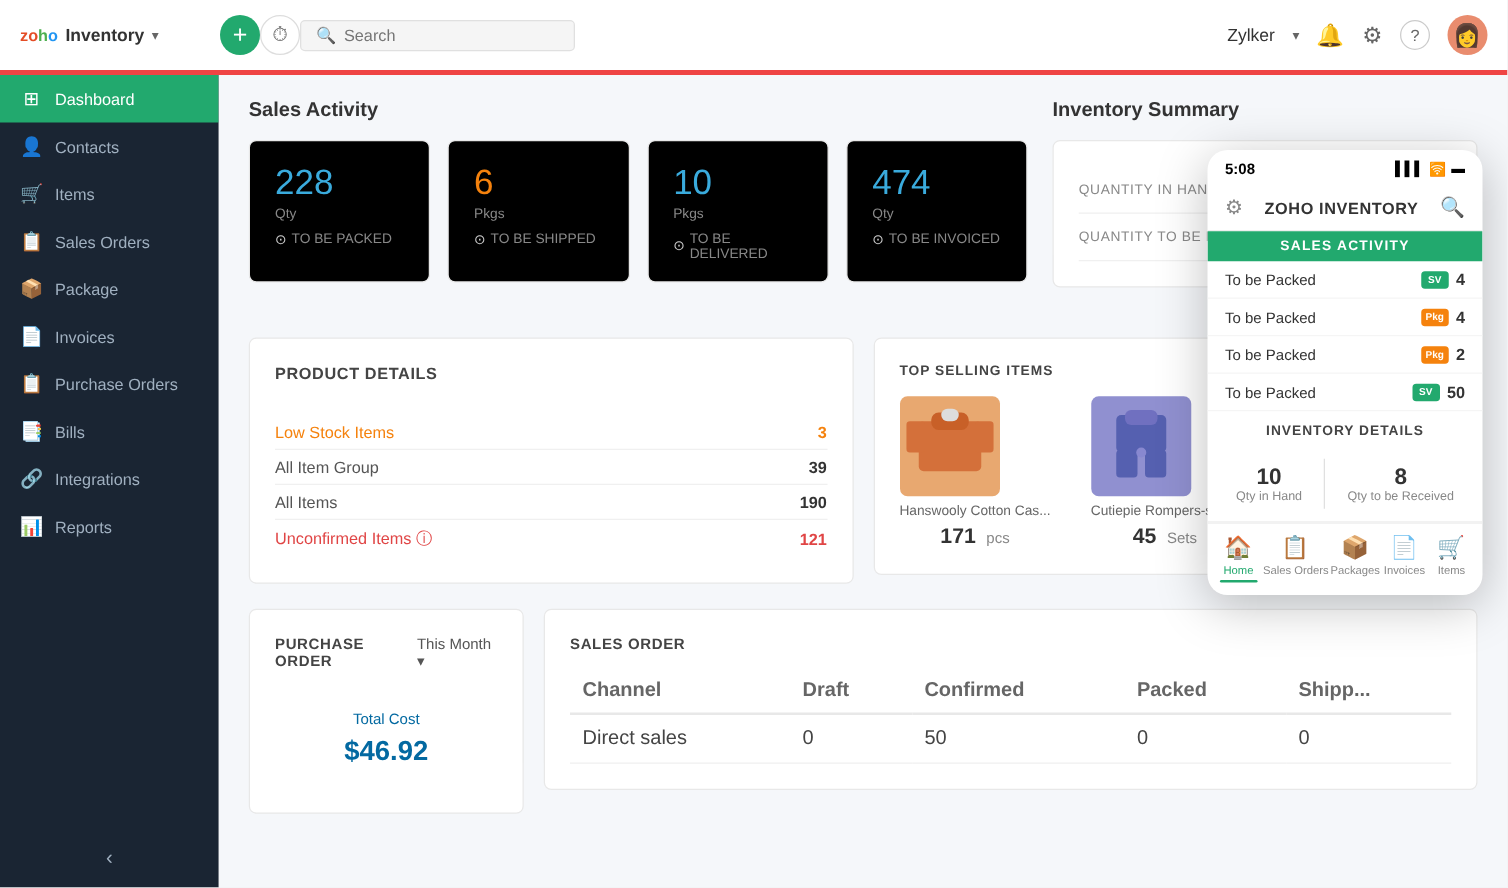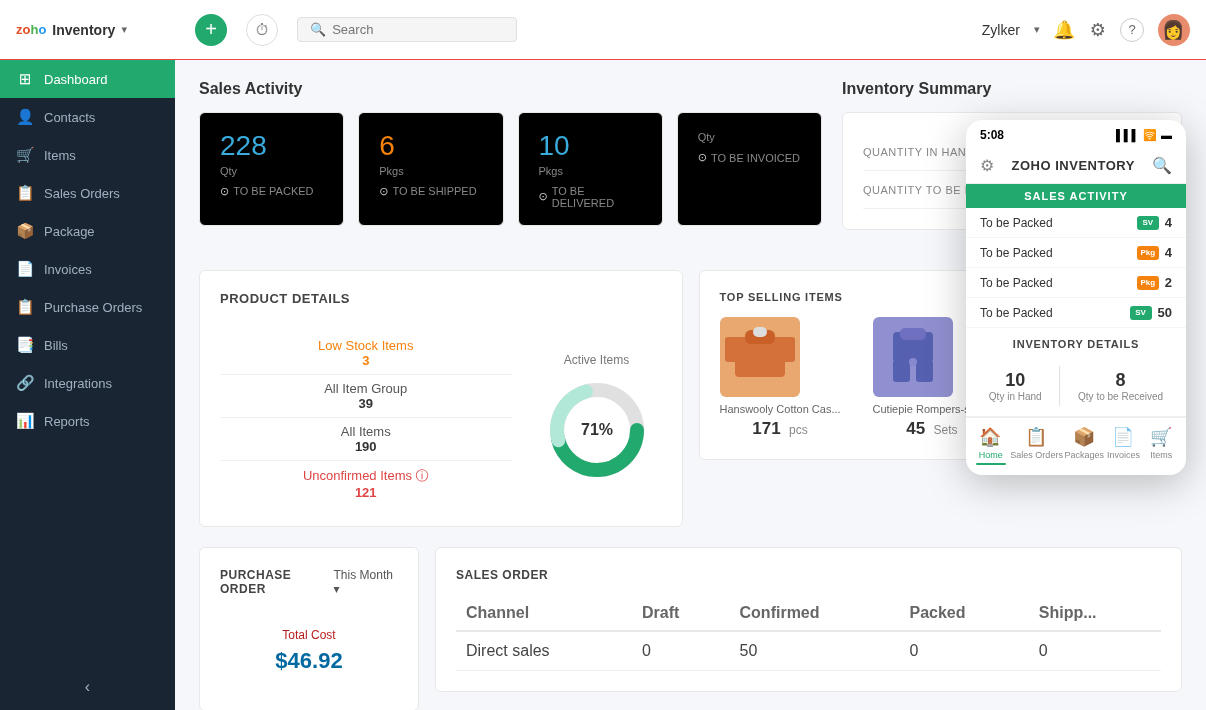--- a/index.html
+++ b/index.html
@@ -1,21 +1,21 @@
 <!DOCTYPE html>
 <html><head>
   <meta charset="utf-8">
   <style>
     * { box-sizing: border-box; margin: 0; padding: 0; }
     body { font-family: -apple-system, BlinkMacSystemFont, 'Segoe UI', sans-serif; background: #f0f0f0; width: 1206px; height: 710px; overflow: hidden; display: flex; flex-direction: column; }
 
     
     .top-nav {
       display: flex; align-items: center; background: #fff; height: 60px;
-      border-bottom: 1px solid #ef4444; padding: 0 16px; gap: 19px; flex-shrink: 0; z-index: 10;
+      border-bottom: 4px solid #ef4444; padding: 0 16px; gap: 0; flex-shrink: 0; z-index: 10;
     }
     .logo-area { display: flex; align-items: center; gap: 6px; min-width: 160px; }
     .nav-icon-btn { width: 32px; height: 32px; border-radius: 50%; border: none; background: #22a96e; color: #fff; font-size: 20px; cursor: pointer; display: flex; align-items: center; justify-content: center; }
     .nav-icon-btn.secondary { background: none; color: #666; border: 1px solid #ddd; font-size: 16px; }
     .search-bar { display: flex; align-items: center; background: #f5f5f5; border: 1px solid #e0e0e0; border-radius: 4px; padding: 4px 12px; width: 220px; gap: 6px; }
     .search-bar input { border: none; background: none; outline: none; font-size: 13px; color: #666; width: 100%; }
     .nav-spacer { flex: 1; }
     .nav-right { display: flex; align-items: center; gap: 14px; }
     .nav-icon { color: #666; font-size: 18px; cursor: pointer; }
     .avatar { width: 32px; height: 32px; border-radius: 50%; background: #e98c6e; display: flex; align-items: center; justify-content: center; overflow: hidden; cursor: pointer; }
@@ -44,21 +44,21 @@
     .sa-card .sub { display: flex; align-items: center; gap: 4px; font-size: 11px; color: #888; margin-top: 8px; }
 
     
     .two-col { display: flex; gap: 16px; margin-bottom: 20px; }
     .two-col .left { flex: 1; }
     .two-col .right { flex: 1; }
 
     
     .product-details { background: #fff; border: 1px solid #e8e8e8; border-radius: 6px; padding: 20px; }
     .pd-title { font-size: 13px; font-weight: 700; color: #444; margin-bottom: 26px; letter-spacing: 0.5px; }
-    .pd-row { display: flex; justify-content: space-between; align-items: center; padding: 6px 0; font-size: 13px; color: #555; border-bottom: 1px solid #f0f0f0; flex-direction: column; }
+    .pd-row { display: flex; justify-content: space-between; align-items: center; padding: 6px 0; font-size: 13px; color: #555; border-bottom: 1px solid #f0f0f0; }
     .pd-row:last-child { border-bottom: none; }
     .pd-row .val { font-weight: 600; color: #333; }
     .pd-row .val.orange { color: #f5820d; }
     .pd-row .val.red { color: #e04545; }
     .pd-link { color: #e04545; cursor: pointer; }
     .pd-link.orange { color: #f5820d; }
 
     
     .top-selling { background: #fff; border: 1px solid #e8e8e8; border-radius: 6px; padding: 20px; }
     .ts-title { font-size: 11px; font-weight: 700; color: #444; letter-spacing: 0.8px; margin-bottom: 14px; }
@@ -69,21 +69,21 @@
 
     
     .purchase-order { background: #fff; border: 1px solid #e8e8e8; border-radius: 6px; padding: 20px; }
     .po-header { display: flex; justify-content: space-between; align-items: center; margin-bottom: 16px; }
     .po-title { font-size: 12px; font-weight: 700; color: #444; letter-spacing: 0.5px; }
     .po-filter { font-size: 12px; color: #555; cursor: pointer; }
     .po-qty { text-align: center; padding: 16px 0; border-bottom: 1px solid #f0f0f0; }
     .po-qty-label { font-size: 12px; color: #777; margin-bottom: 6px; }
     .po-qty-val { font-size: 26px; font-weight: 600; color: #22a96e; }
     .po-total { text-align: center; padding: 16px 0; }
-    .po-total-label { font-size: 12px; color: #b91c1c; margin-bottom: 6px; }
+    .po-total-label { font-size: 12px; color: #0369a1; margin-bottom: 6px; }
     .po-total-val { font-size: 22px; font-weight: 600; color: #0369a1; }
 
     
     .sales-order { background: #fff; border: 1px solid #e8e8e8; border-radius: 6px; padding: 20px; }
     .so-title { font-size: 12px; font-weight: 700; color: #444; letter-spacing: 0.5px; margin-bottom: 14px; }
     .so-table { width: 100%; border-collapse: collapse; font-size: 16px; }
     .so-table th { text-align: left; padding: 8px 10px; color: #666; font-weight: 600; border-bottom: 2px solid #e8e8e8; }
     .so-table td { padding: 10px 10px; color: #444; border-bottom: 1px solid #f0f0f0; }
 
     
@@ -235,20 +235,21 @@
             </div>
             <div class="sa-card">
               <div class="value">10</div>
               <div class="label">Pkgs</div>
               <div class="sub">
                 <span style="color:#ccc;">⊙</span>
                 <span>TO BE DELIVERED</span>
               </div>
             </div>
             <div class="sa-card">
+              <div class="value">474</div>
               <div class="label">Qty</div>
               <div class="sub">
                 <span style="color:#ccc;">⊙</span>
                 <span>TO BE INVOICED</span>
               </div>
             </div>
           </div>
         </div>
         <div class="inv-block">
           <div class="section-title">Inventory Summary</div>
@@ -280,29 +281,20 @@
                   <span class="val">39</span>
                 </div>
                 <div class="pd-row">
                   <span>All Items</span>
                   <span class="val">190</span>
                 </div>
                 <div class="pd-row">
                   <span class="pd-link">Unconfirmed Items ⓘ</span>
                   <span class="val red">121</span>
                 </div>
-              </div>
-              <div style="display:flex;flex-direction:column;align-items:center;justify-content:center;min-width:130px;">
-                <div style="font-size:12px;color:#777;margin-bottom:8px;">Active Items</div>
-                <svg width="110" height="110" viewBox="0 0 110 110">
-                  <circle cx="55" cy="55" r="40" fill="none" stroke="#e0e0e0" stroke-width="14"></circle>
-                  <circle cx="55" cy="55" r="40" fill="none" stroke="#22a96e" stroke-width="14" stroke-dasharray="178 251" stroke-dashoffset="62" stroke-linecap="round"></circle>
-                  <circle cx="55" cy="55" r="40" fill="none" stroke="#b2e8d8" stroke-width="14" stroke-dasharray="62 251" stroke-dashoffset="-115" stroke-linecap="round"></circle>
-                  <text x="55" y="60" text-anchor="middle" font-size="16" font-weight="700" fill="#333">71%</text>
-                </svg>
               </div>
             </div>
           </div>
         </div>
         <div class="right">
           <div class="top-selling">
             <div class="ts-title">TOP SELLING ITEMS</div>
             <div class="ts-items">
               <div class="ts-item">
                 <div class="ts-img" style="background:#e8a870;border-radius:6px;">

